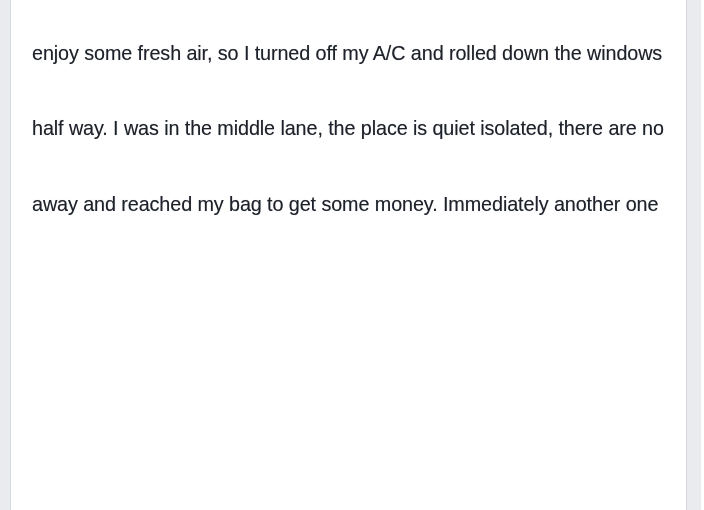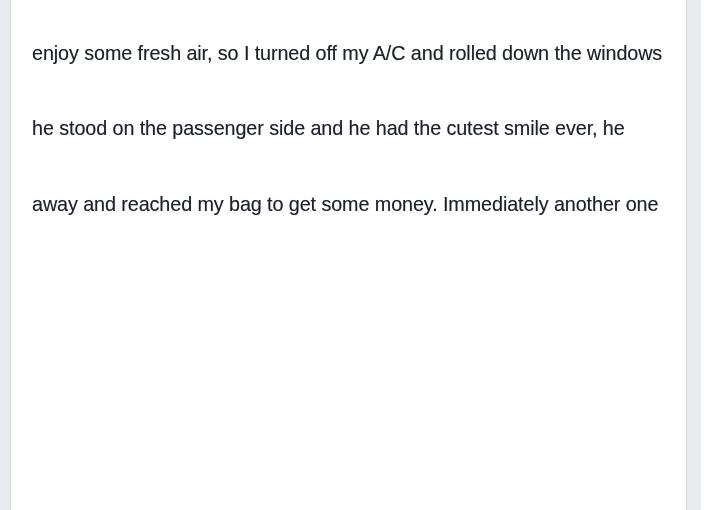--- a/index.html
+++ b/index.html
@@ -55,21 +55,21 @@
   }
   .post-line { height: 25.3px; }
 </style>
 </head>
 <body>
 
 <div class="page">
   <div class="post-card">
     <div class="post-text">
       <div class="post-line">enjoy some fresh air, so I turned off my A/C and rolled down the windows</div>
-      <div class="post-line">he stood on the passenger side and he had the cutest smile ever, he</div>
+      <div class="post-line">half way. I was in the middle lane, the place is quiet isolated, there are no</div>
       <div class="post-line">away and reached my bag to get some money. Immediately another one</div>
       
       
       
       
       
       
       
       
       

